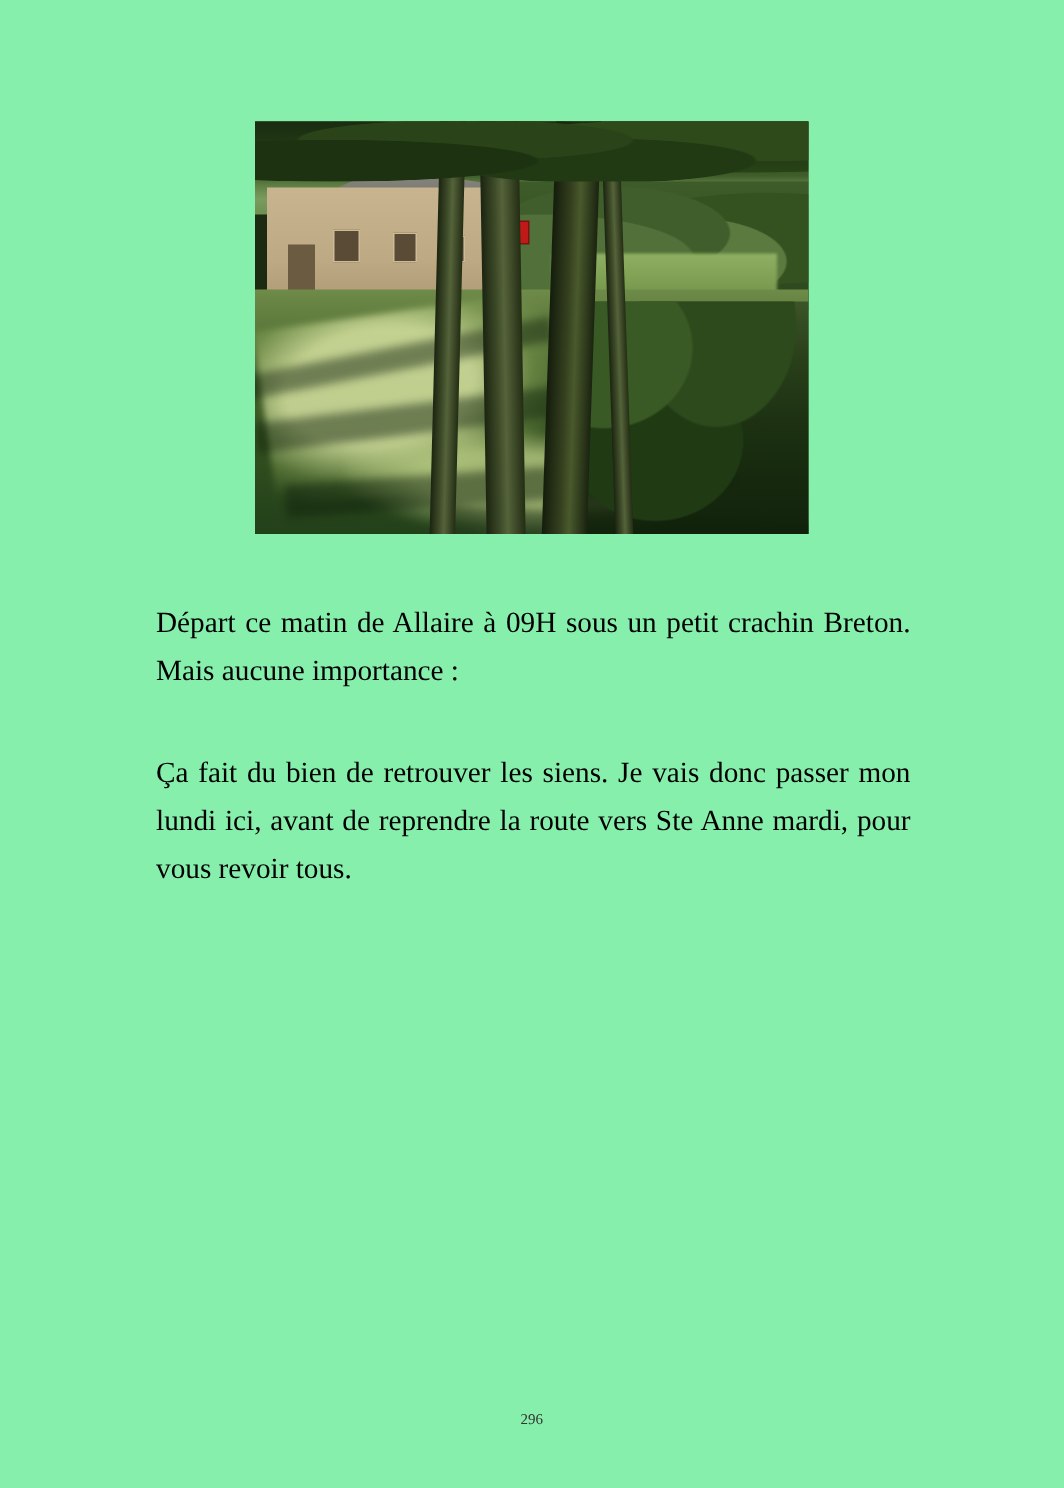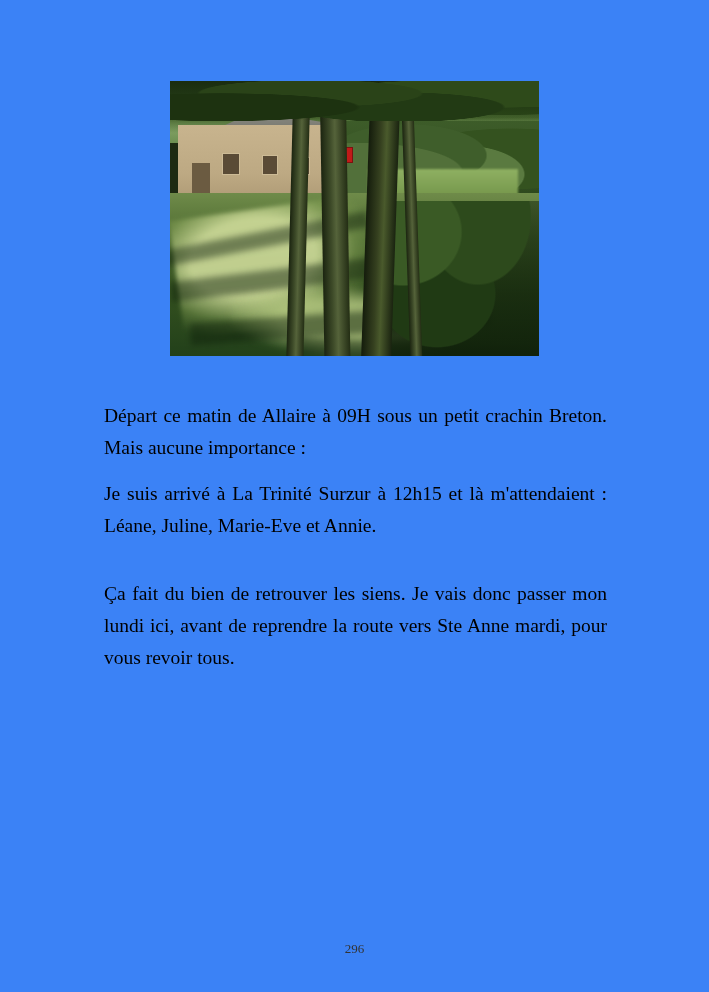--- a/index.html
+++ b/index.html
@@ -12,21 +12,21 @@
     height: 992px;
     position: relative;
     font-family: "Liberation Serif", serif;
     color: #000000;
     overflow: hidden;
   }
 
   .page {
     position: absolute;
     inset: 0;
-    background: #3b82f6;
+    background: #86efac;
   }
 
   
   .photo-wrap {
     position: absolute;
     left: 170px;
     top: 81px;
     width: 369px;
     height: 275px;
     overflow: hidden;
@@ -188,21 +188,21 @@
     text-align: justify;
     color: #000;
   }
   .para:last-child { margin-bottom: 0; margin-top: 36px; }
 
   .page-number {
     position: absolute;
     left: 0; right: 0;
     top: 941px;
     text-align: center;
-    font-size: 13px;
+    font-size: 10px;
     color: #333;
     font-family: "Liberation Serif", serif;
   }
 </style>
 </head>
 <body>
 
 <div class="page">
 
   <div class="photo-wrap">
@@ -229,19 +229,18 @@
       <div class="ph-trunk t1"></div>
       <div class="ph-trunk t2"></div>
       <div class="ph-trunk t3"></div>
       <div class="ph-trunk t4"></div>
       <div class="ph-canopy"></div>
     </div>
   </div>
 
   <div class="body-text">
     <p class="para">Départ ce matin de Allaire à 09H sous un petit crachin Breton. Mais aucune importance :</p>
-    <p class="para">Je suis arrivé à La Trinité Surzur à 12h15 et là m'attendaient : Léane, Juline, Marie-Eve et Annie.</p>
     <p class="para">Ça fait du bien de retrouver les siens. Je vais donc passer mon lundi ici, avant de reprendre la route vers Ste Anne mardi, pour vous revoir tous.</p>
   </div>
 
   <div class="page-number">296</div>
 
 </div>
 
 </body></html>

